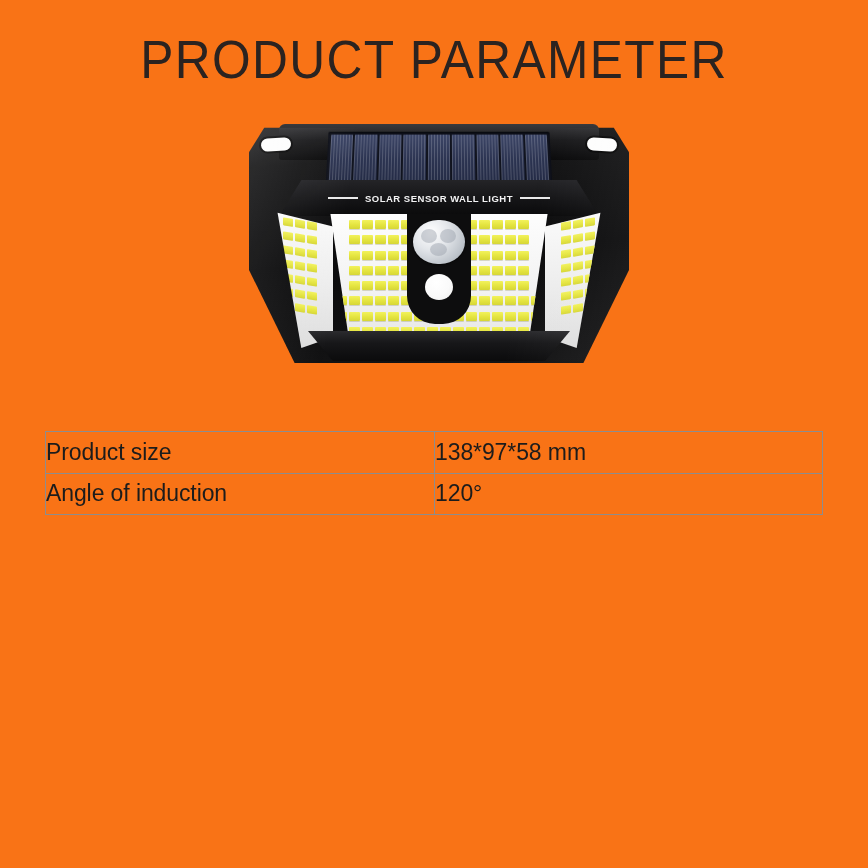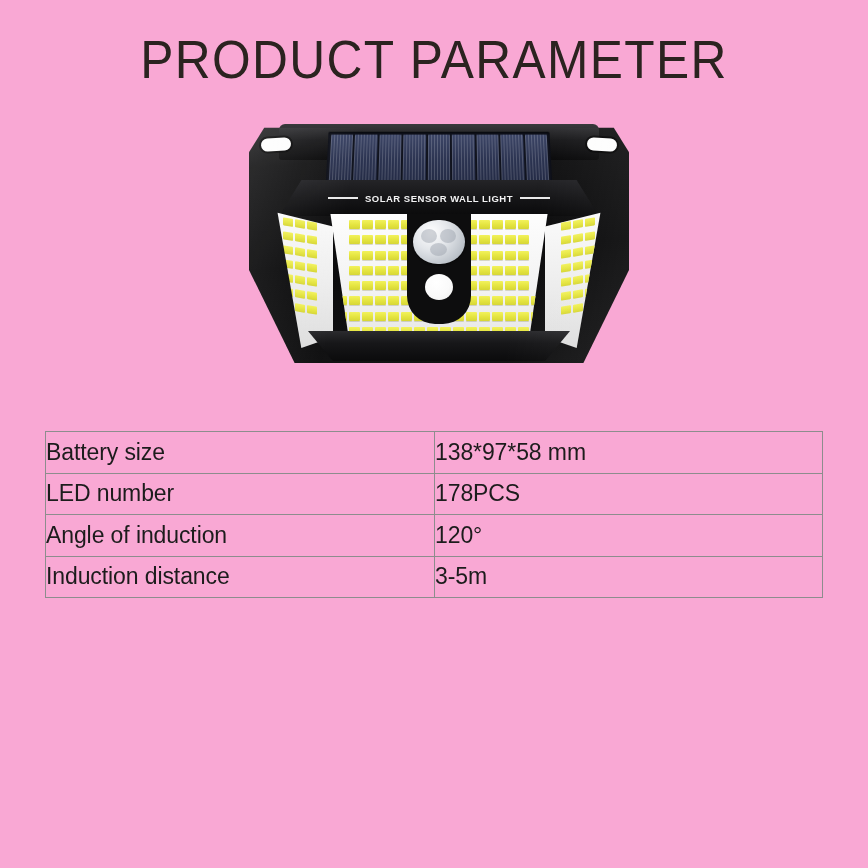--- a/index.html
+++ b/index.html
@@ -12,21 +12,21 @@
     height: 868px;
     overflow: hidden;
     font-family: "Liberation Sans", sans-serif;
     -webkit-font-smoothing: antialiased;
   }
 
   .page {
     position: relative;
     width: 868px;
     height: 868px;
-    background: #f9a8d4;
+    background: #f97316;
   }
 
   
   .title {
     position: absolute;
     left: 0;
     top: 28px;
     width: 868px;
     text-align: center;
     font-family: "Liberation Sans", sans-serif;
@@ -578,31 +578,23 @@
     <div class="housing-sheen"></div>
   </div>
 
   <table class="spec-table">
     <colgroup>
       <col class="col-label">
       <col class="col-value">
     </colgroup>
     <tbody>
       <tr>
-        <td class="cell-label">Battery size</td>
+        <td class="cell-label">Product size</td>
         <td class="cell-value">138*97*58 mm</td>
-      </tr>
-      <tr>
-        <td class="cell-label">LED number</td>
-        <td class="cell-value">178PCS</td>
       </tr>
       <tr>
         <td class="cell-label">Angle of induction</td>
         <td class="cell-value">120°</td>
       </tr>
-      <tr>
-        <td class="cell-label">Induction distance</td>
-        <td class="cell-value">3-5m</td>
-      </tr>
     </tbody>
   </table>
 
 </div>
 
 </body></html>

